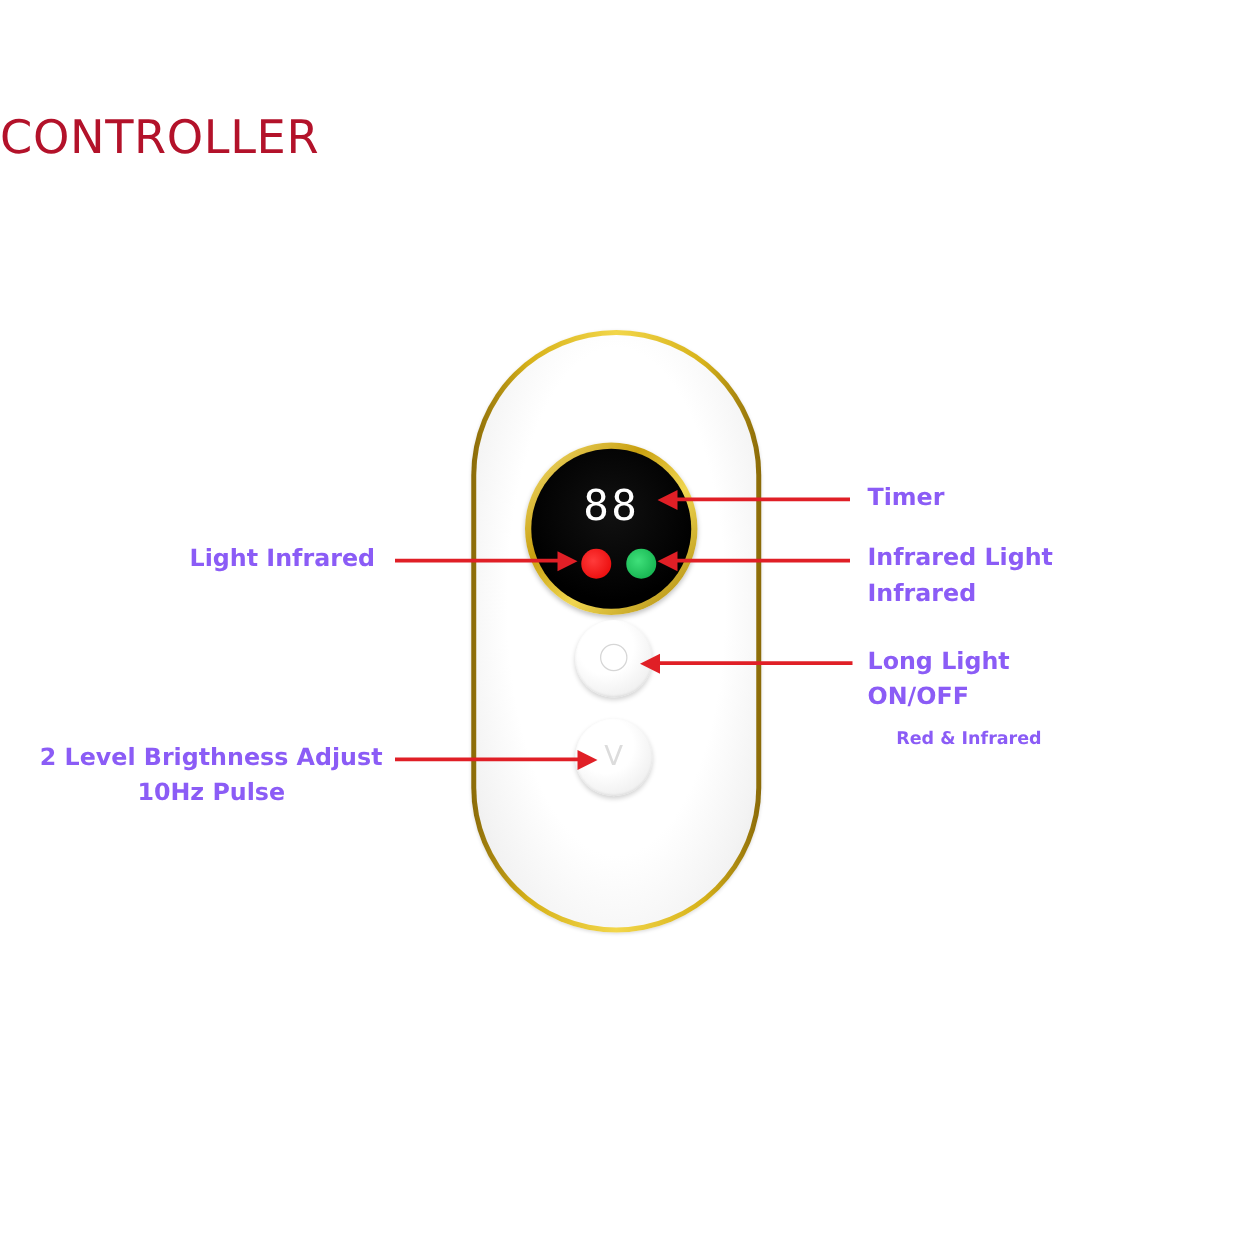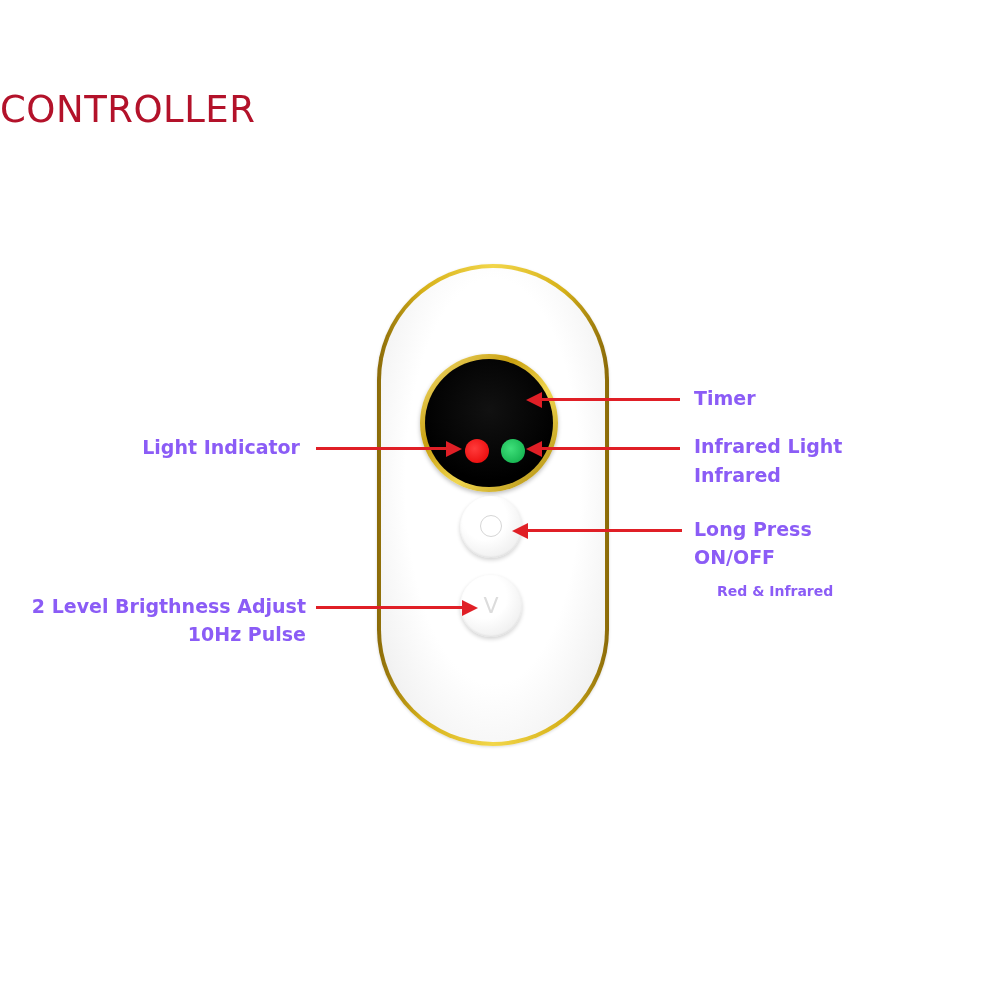--- a/index.html
+++ b/index.html
@@ -80,48 +80,49 @@
 <body>
 
 <div class="title">CONTROLLER</div>
 
 <div class="body-outer">
   <div class="body-inner"></div>
 </div>
 
 <div class="ring">
   <div class="ring-inner">
+    <div class="timer-digits">88</div>
     <div class="led led-red"></div>
     <div class="led led-green"></div>
   </div>
 </div>
 
 <button class="btn btn-power">
   <span class="power-circle"></span>
 </button>
 
 <button class="btn btn-mode">
   <span class="glyph">V</span>
 </button>
 
 <div class="arrow-head-left" style="left:526px; top:392px;"></div>
 <div class="arrow" style="left:540px; top:398px; width:140px;"></div>
 <div class="label" style="left:694px; top:384px;">Timer</div>
 
-<div class="label right-align" style="left:100px; top:433px; width:200px;">Light Indicator</div>
+<div class="label right-align" style="left:100px; top:433px; width:200px;">Light Infrared</div>
 <div class="arrow" style="left:316px; top:447px; width:134px;"></div>
 <div class="arrow-head-right" style="left:446px; top:441px;"></div>
 
 <div class="arrow-head-left" style="left:526px; top:441px;"></div>
 <div class="arrow" style="left:540px; top:447px; width:140px;"></div>
 <div class="label" style="left:694px; top:432px;text-align:center;">Infrared Light</div>
 <div class="label" style="left:694px; top:461px;">Infrared</div>
 
 <div class="arrow-head-left" style="left:512px; top:523px;"></div>
 <div class="arrow" style="left:526px; top:529px; width:156px;"></div>
-<div class="label" style="left:694px; top:515px;">Long Press</div>
+<div class="label" style="left:694px; top:515px;">Long Light</div>
 <div class="label" style="left:694px; top:543px;text-align:right;">ON/OFF</div>
 <div class="label" style="left:717px; top:577px; font-size:14px;">Red &amp; Infrared</div>
 
 <div class="label right-align" style="left:0px; top:592px; width:306px;">2 Level Brigthness Adjust</div>
-<div class="label right-align" style="left:0px; top:620px; width:306px;">10Hz Pulse</div>
+<div class="label right-align" style="left:16px; top:620px; width:306px;text-align:center;">10Hz Pulse</div>
 <div class="arrow" style="left:316px; top:606px; width:150px;"></div>
 <div class="arrow-head-right" style="left:462px; top:600px;"></div>
 
 </body></html>

